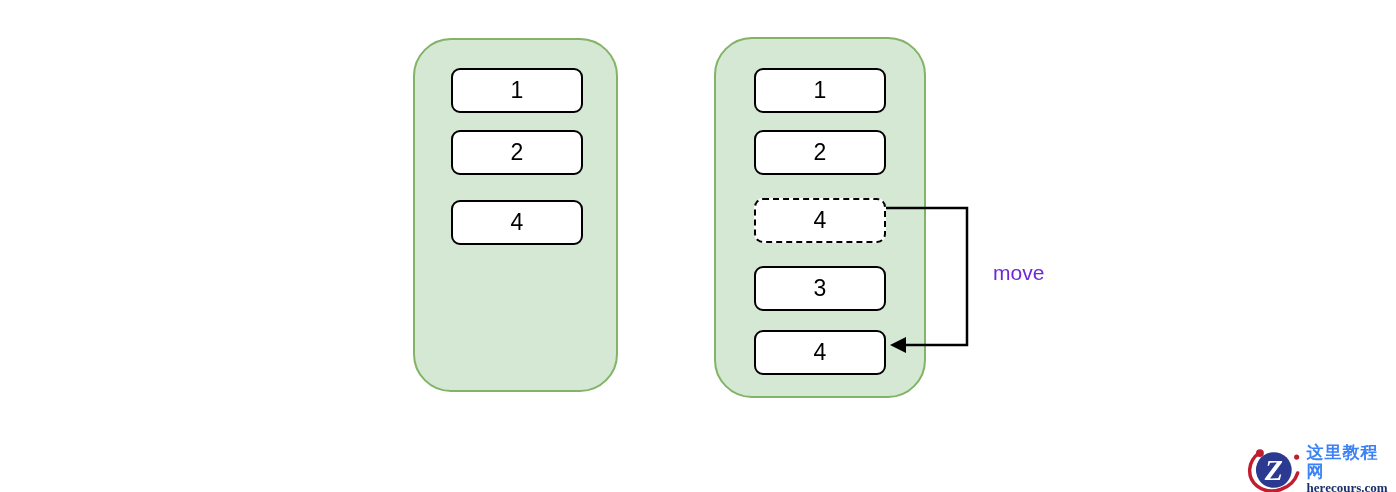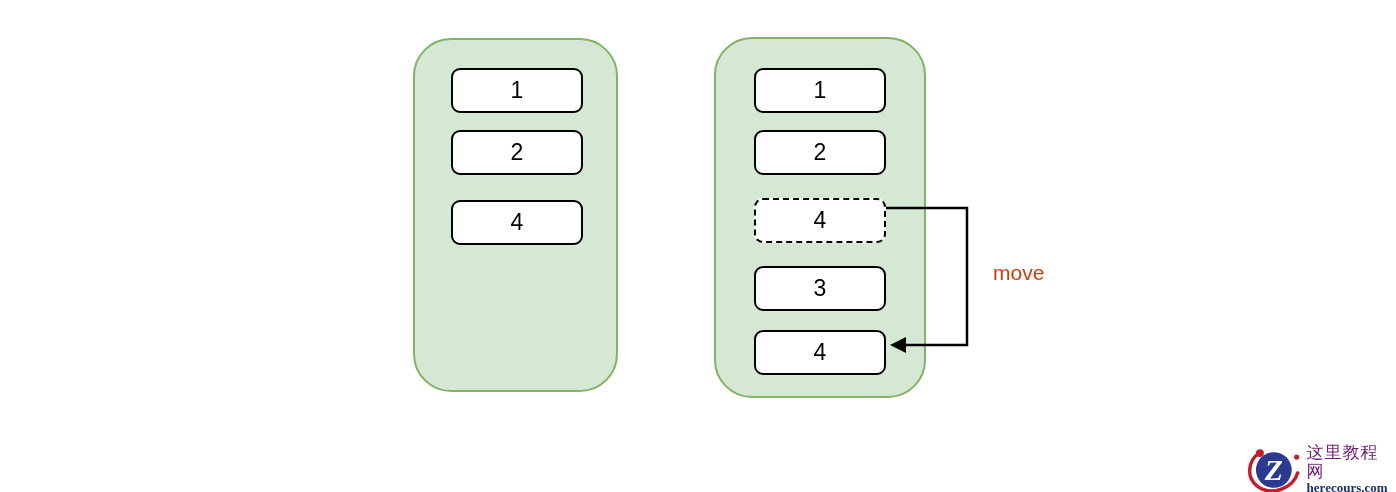--- a/index.html
+++ b/index.html
@@ -48,36 +48,36 @@
     left: 884px;
     top: 196px;
     width: 96px;
     height: 162px;
   }
   .move-label {
     position: absolute;
     left: 993px;
     top: 261px;
     font-size: 21px;
-    color: #c2410c;
+    color: #6d28d9;
   }
   .watermark {
     position: absolute;
     left: 1247px;
     top: 444px;
     display: flex;
     align-items: center;
     gap: 4px;
   }
   .wm-icon { width: 56px; height: 46px; }
   .wm-text { display: flex; flex-direction: column; line-height: 1.1; }
   .wm-name {
     font-size: 17px;
-    font-weight: normal;
-    color: #701a75;
+    font-weight: bold;
+    color: #3b82f6;
     letter-spacing: 1px;
     font-family: "Liberation Sans", sans-serif;
   }
   .wm-url {
     font-size: 13px;
     font-weight: bold;
     color: #1a2f6b;
     font-family: "Liberation Serif", serif;
   }
 </style>

